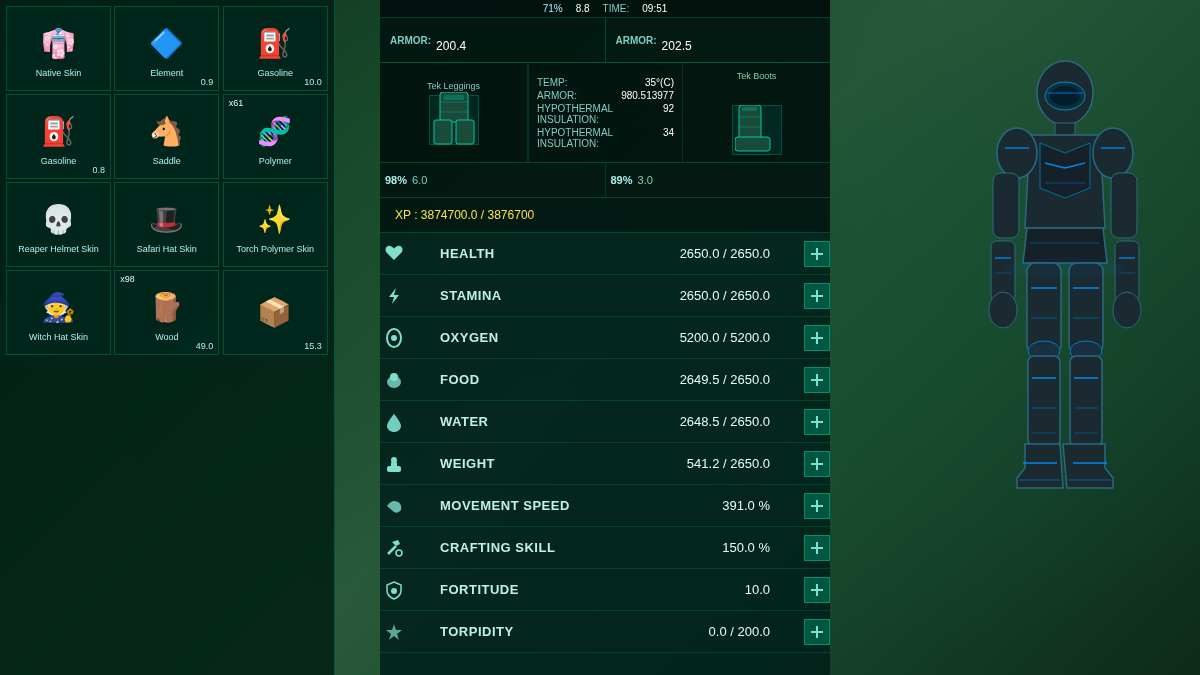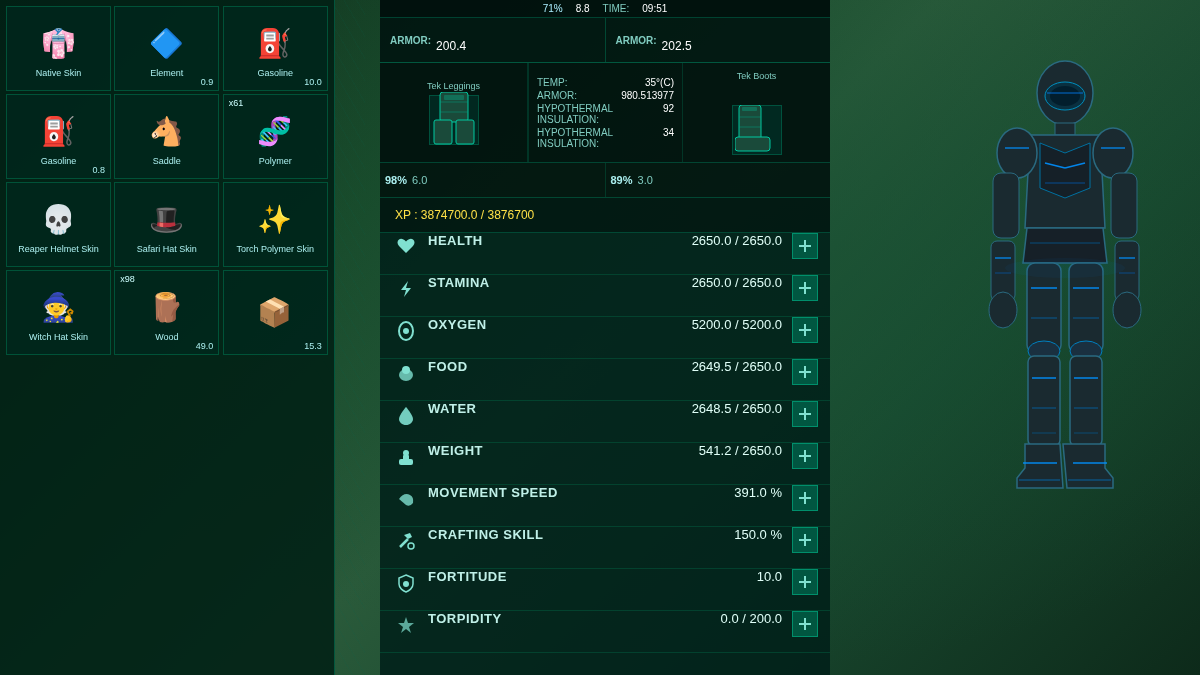--- a/index.html
+++ b/index.html
@@ -218,24 +218,26 @@
 
     
     .stats-list {
       background: rgba(0,30,25,0.85);
       flex: 1;
       overflow: hidden;
     }
 
     .stat-row {
       display: flex;
+      align-items: center;
       height: 42px;
       border-bottom: 1px solid rgba(0,150,100,0.25);
-      padding: 0 12px;
+      padding: 0 0;
       cursor: pointer;
+      gap: 24px;
     }
 
     .stat-icon {
       width: 28px;
       height: 28px;
       display: flex;
       align-items: center;
       justify-content: center;
       font-size: 16px;
       color: #80e0d0;

